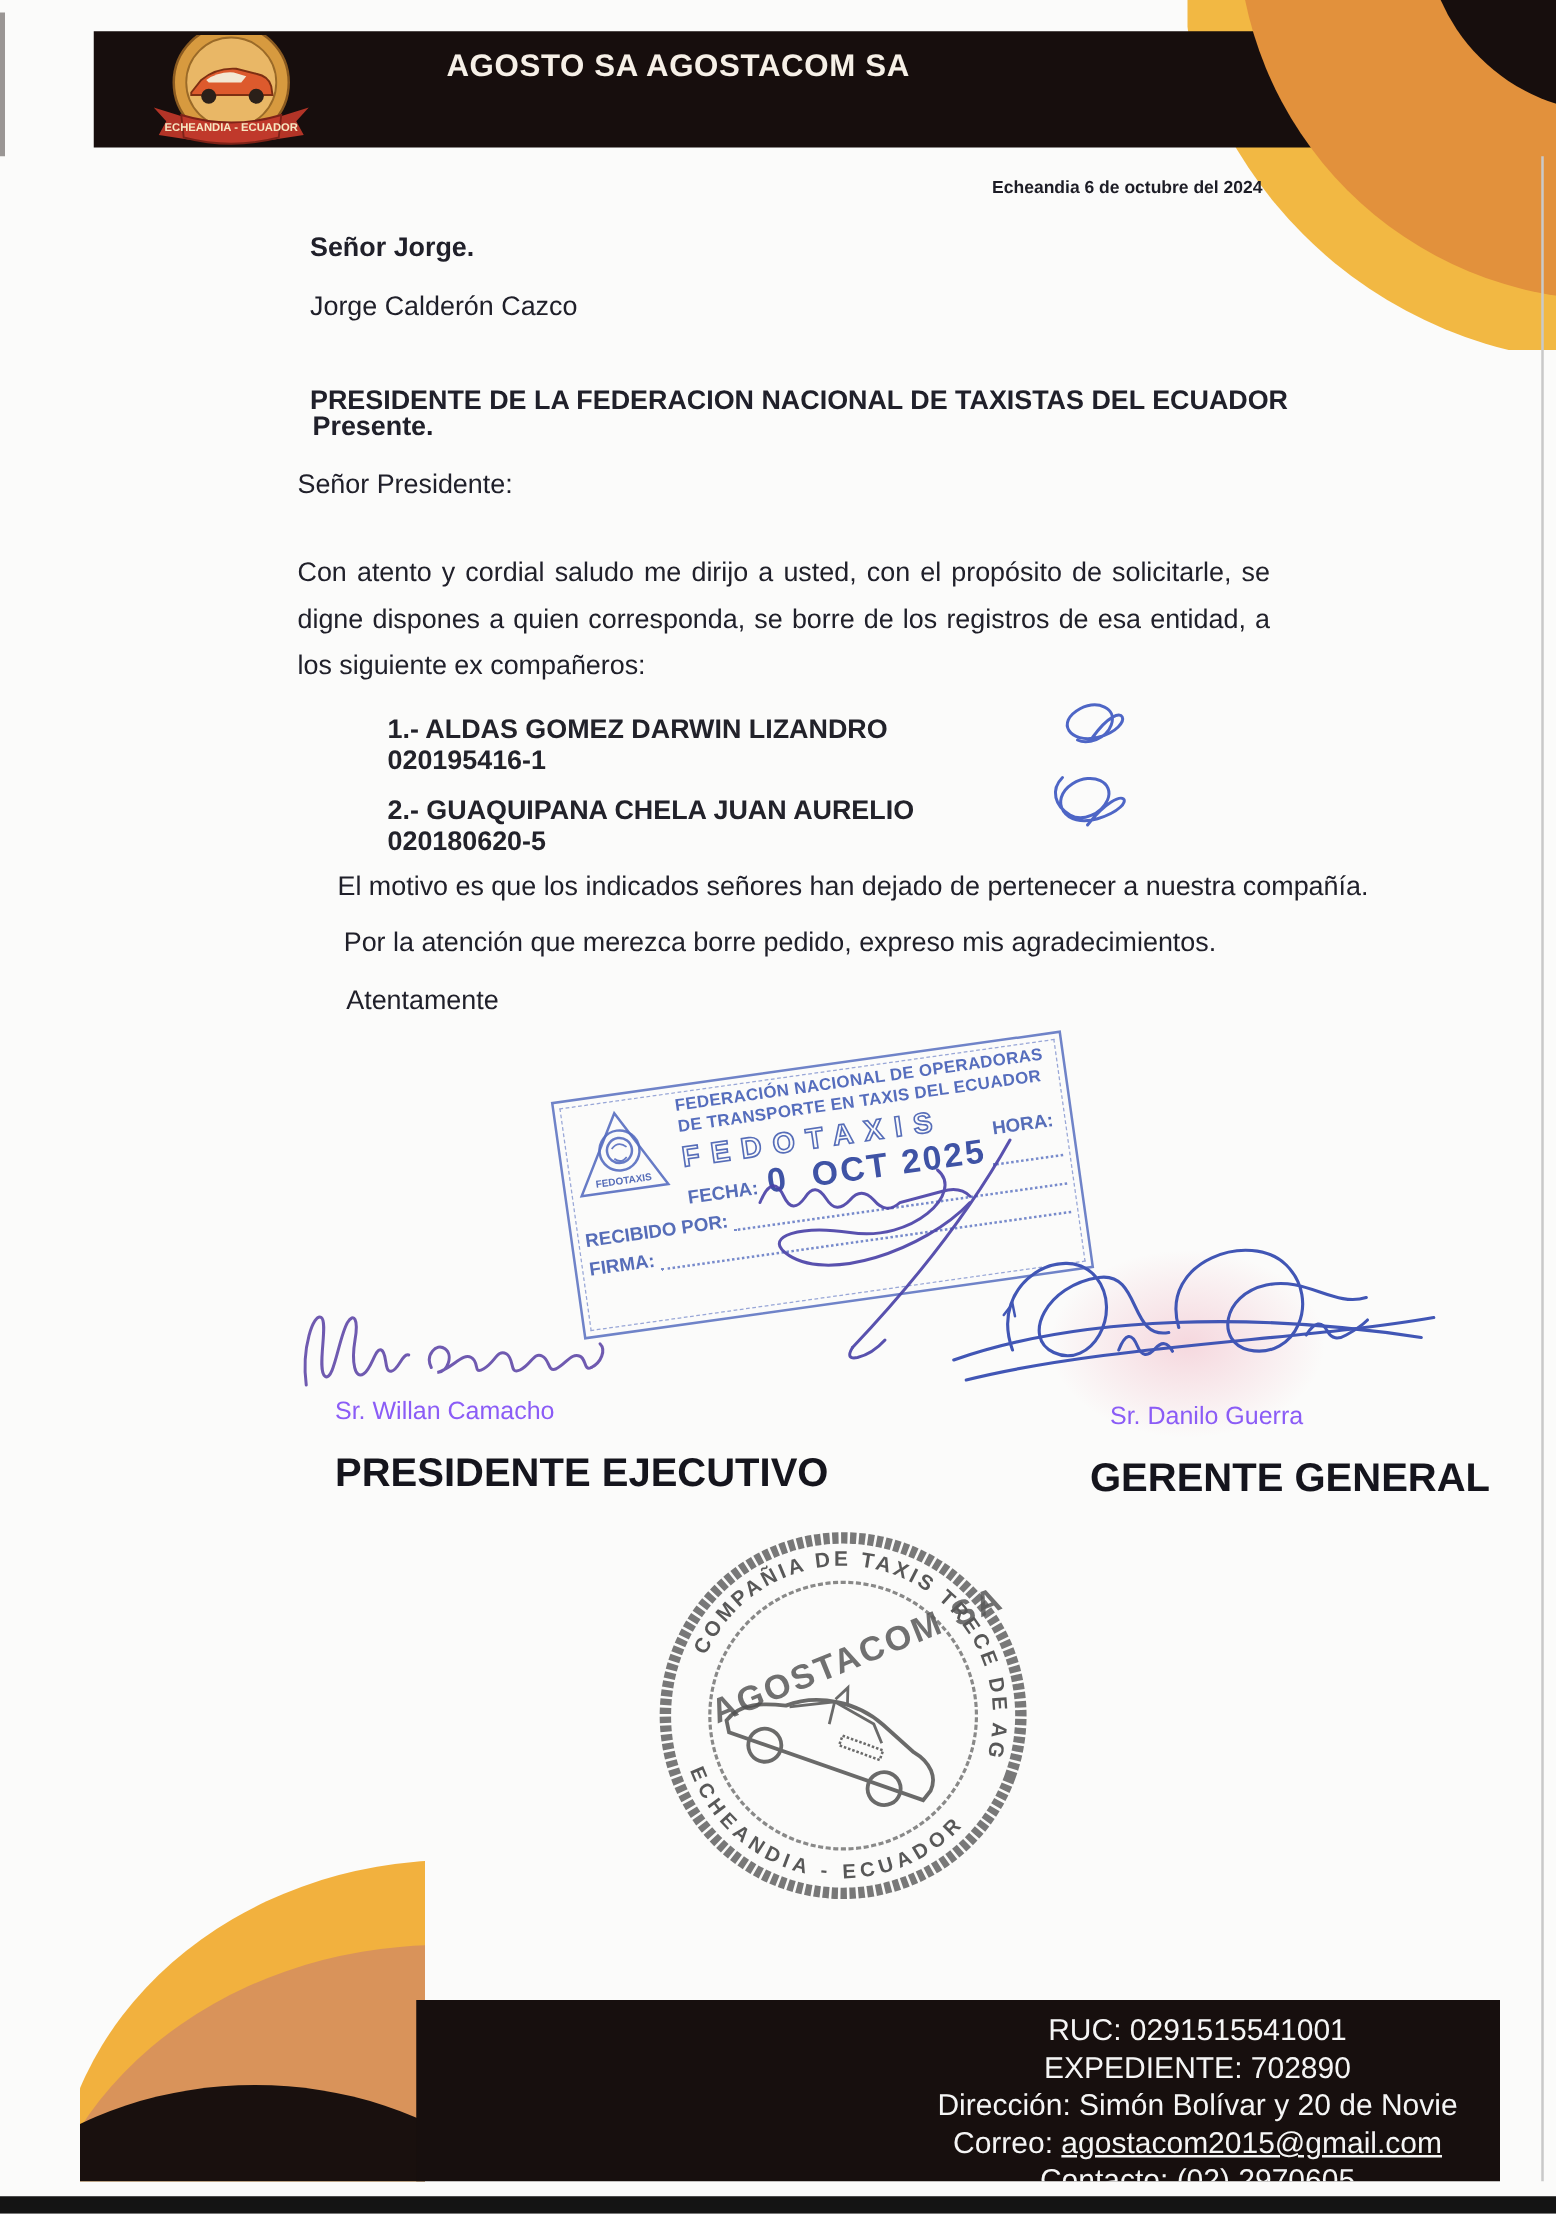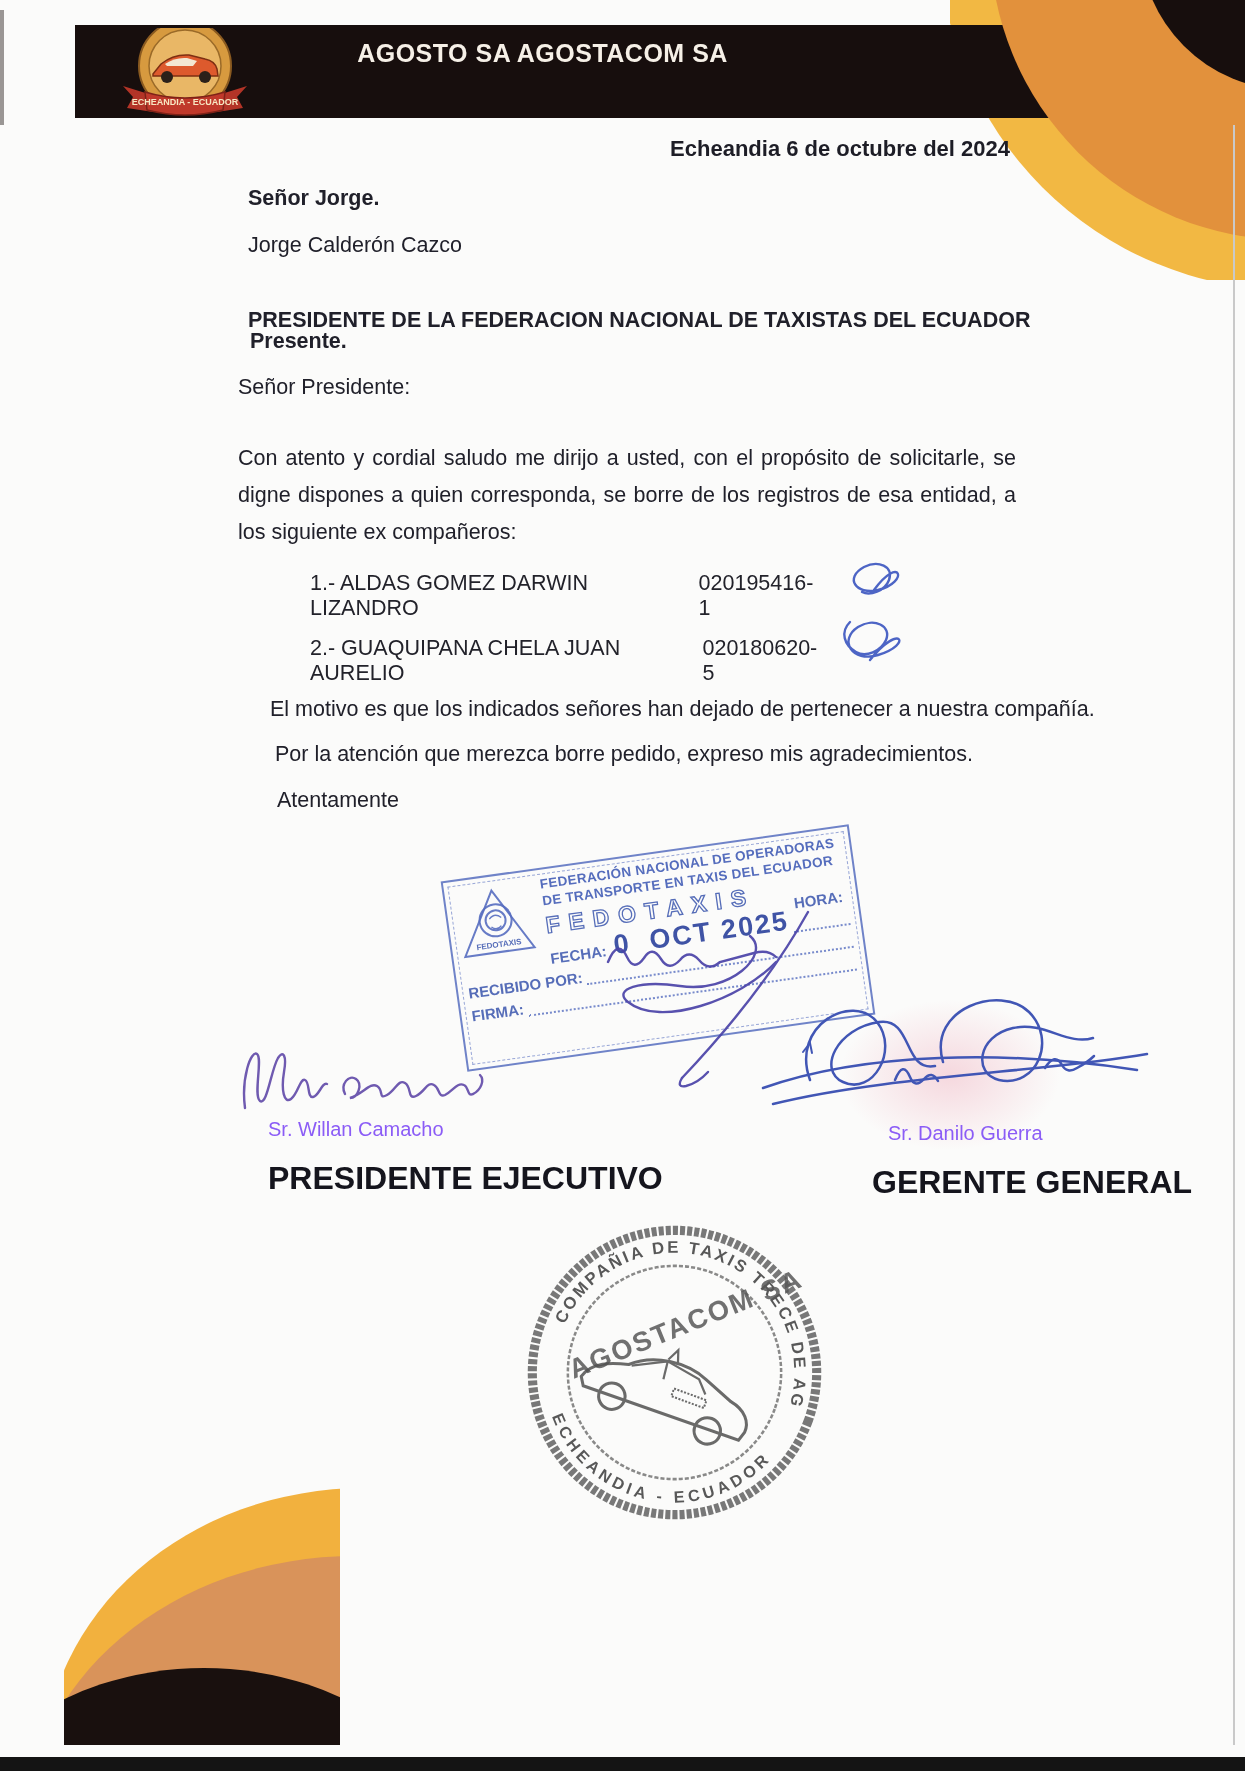--- a/index.html
+++ b/index.html
@@ -16,29 +16,29 @@
   .disc-yellow{left:-10px;top:-410px;width:700px;height:700px;background:#f2b843;z-index:1;}
   .disc-orange{left:40px;top:-360px;width:600px;height:600px;background:#e2913c;z-index:3;}
   .disc-black{left:190px;top:-210px;width:300px;height:300px;background:#170e0d;z-index:4;}
   .edge-sliver{left:0;top:10px;width:4px;height:115px;background:#4a4440;opacity:.55;z-index:6;}
 
   
   .logo{left:85px;top:28px;width:215px;height:90px;z-index:5;}
 
   
   .date-block{top:132px;right:235px;text-align:right;z-index:5;}
-  .date-line{font-size:22px;font-weight:bold;line-height:34px;color:#1d1d26;}
+  .date-line{font-size:14px;font-weight:bold;line-height:34px;color:#1d1d26;}
   .oficio-line{font-size:22px;font-weight:bold;font-style:italic;color:#1d1d26;}
 
   
   .txt{z-index:5;font-size:21.5px;color:#20202a;}
   .b{font-weight:bold;}
   .para{width:778px;text-align:justify;line-height:37px;}
   .list-row{left:310px;width:514px;display:flex;justify-content:space-between;
-    font-weight:normal;font-size:21.5px;z-index:5;}
+    font-weight:bold;font-size:21.5px;z-index:5;flex-direction:column;}
 
   
   .stamp{left:452px;top:852px;width:412px;height:192px;transform:rotate(-8deg);
     border:2.5px solid rgba(74,99,187,.85);outline:1.5px dashed rgba(74,99,187,.6);
     outline-offset:-7px;color:#4a63b4;z-index:4;opacity:.93;padding:6px 10px;box-sizing:border-box;}
   .stamp .org{margin-left:86px;font-size:13.5px;font-weight:bold;line-height:17px;
     color:rgba(62,90,180,.95);letter-spacing:.3px;}
   .stamp .fedo{margin-left:86px;font-size:23px;font-weight:bold;letter-spacing:9px;
     color:transparent;-webkit-text-stroke:1.3px #4a63b4;margin-top:3px;}
   .stamp .hora{position:absolute;right:14px;top:60px;font-size:15px;font-weight:bold;}
@@ -224,16 +224,25 @@
       <path d="M150,150 l6,-12 l4,12" stroke-width="2.2"></path>
     </g>
   </svg>
 
   <div class="abs bl-deco">
     <div class="ell ell-yellow"></div>
     <div class="ell ell-orange"></div>
     <div class="ell ell-black"></div>
   </div>
 
+  <div class="abs footer-bar">
+    <div class="footer-text">
+      <div>RUC: 0291515541001</div>
+      <div>EXPEDIENTE: 702890</div>
+      <div>Dirección: Simón Bolívar y 20 de Novie</div>
+      <div><span>Correo: </span><span style="text-decoration:underline;">agostacom2015@gmail.com</span></div>
+      <div>Contacto: (02) 2970605</div>
+    </div>
+  </div>
 
   <div class="abs scan-right"></div>
   <div class="abs scan-bottom"></div>
 </div>
 
 </body></html>

